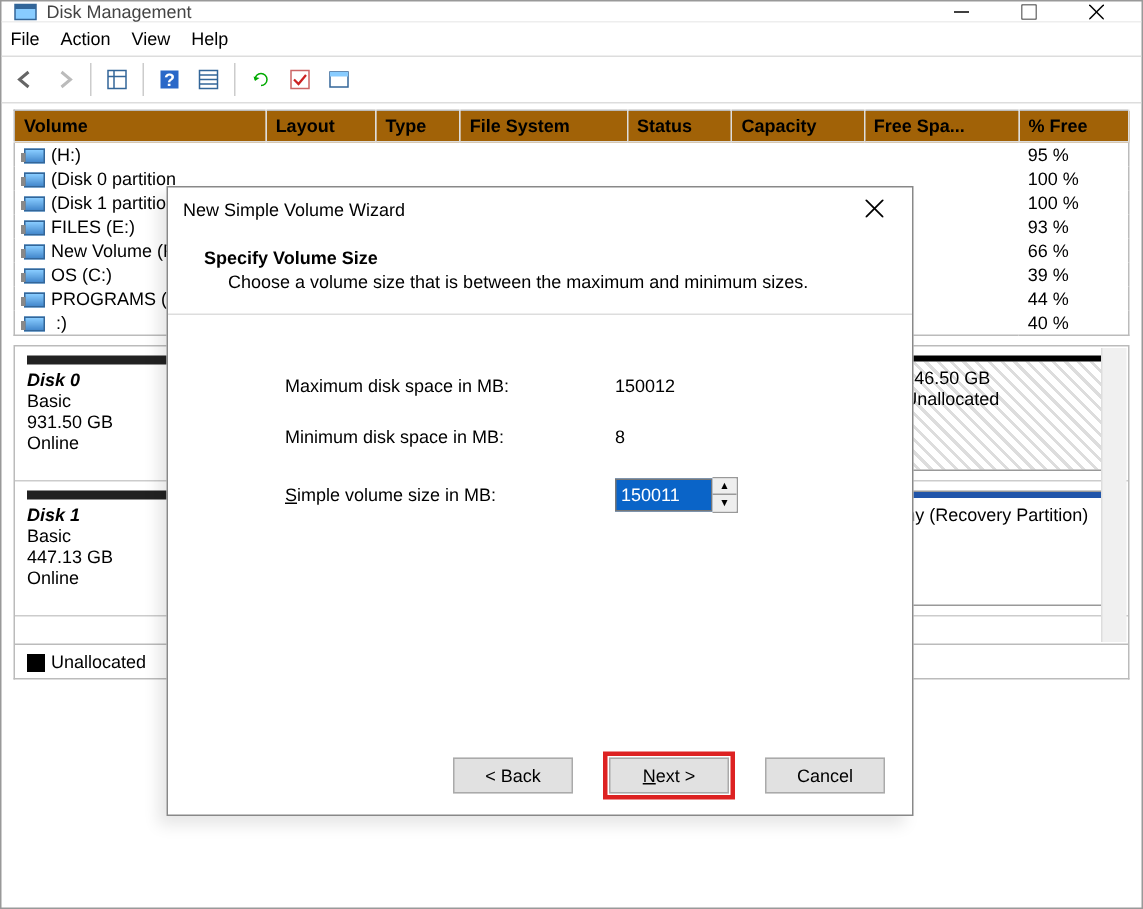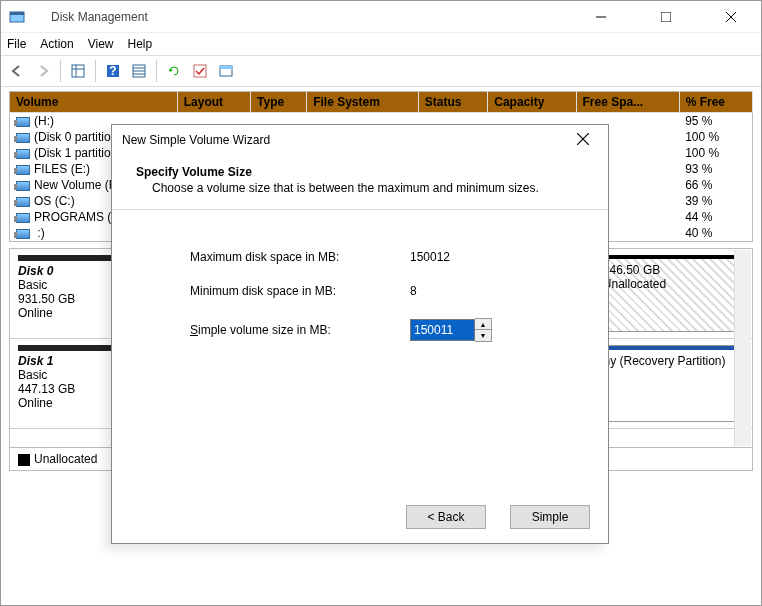--- a/index.html
+++ b/index.html
@@ -1,18 +1,18 @@
 <!DOCTYPE html>
 <html><head>
 <meta charset="utf-8">
 <style>
 * { box-sizing: border-box; margin: 0; padding: 0; font-family: "Segoe UI", Tahoma, sans-serif; font-size: 12px; }
 body { background: #fff; width: 762px; height: 606px; overflow: hidden; border: 1px solid #999; position: relative; }
 
-.titlebar { height: 32px; display: flex; align-items: center; padding: 0 8px; border-bottom: 1px solid #eee; gap: 20px; }
+.titlebar { height: 14px; display: flex; align-items: center; padding: 0 8px; border-bottom: 1px solid #eee; }
 .titlebar .app-icon { width: 16px; height: 16px; margin-right: 6px; }
 .titlebar .title { flex: 1; color: #444; }
 .titlebar .win-btn { width: 45px; height: 28px; display: flex; align-items: center; justify-content: center; color: #555; }
 .win-btn svg { width: 10px; height: 10px; }
 
 .menubar { height: 22px; display: flex; align-items: center; padding: 0 6px; gap: 14px; }
 .menubar span { color: #000; }
 
 .toolbar { height: 32px; border-top: 1px solid #ddd; border-bottom: 1px solid #ddd; display: flex; align-items: center; padding: 0 4px; gap: 2px; }
 .tool-btn { width: 24px; height: 24px; display: flex; align-items: center; justify-content: center; }
@@ -313,15 +313,16 @@
       <span class="lab"><span class="u">S</span><span>imple volume size in MB:</span></span>
       <input type="text" value="150011" style="">
       <span class="spinner">
         <button>▲</button>
         <button>▼</button>
       </span>
     </div>
   </div>
   <div class="dlg-footer">
     <button class="dlg-btn">&lt; Back</button>
-    <button class="dlg-btn">Simple</button>
+    <button class="dlg-btn next"><span class="u">N</span><span>ext &gt;</span></button>
+    <button class="dlg-btn">Cancel</button>
   </div>
 </div>
 
 </body></html>

